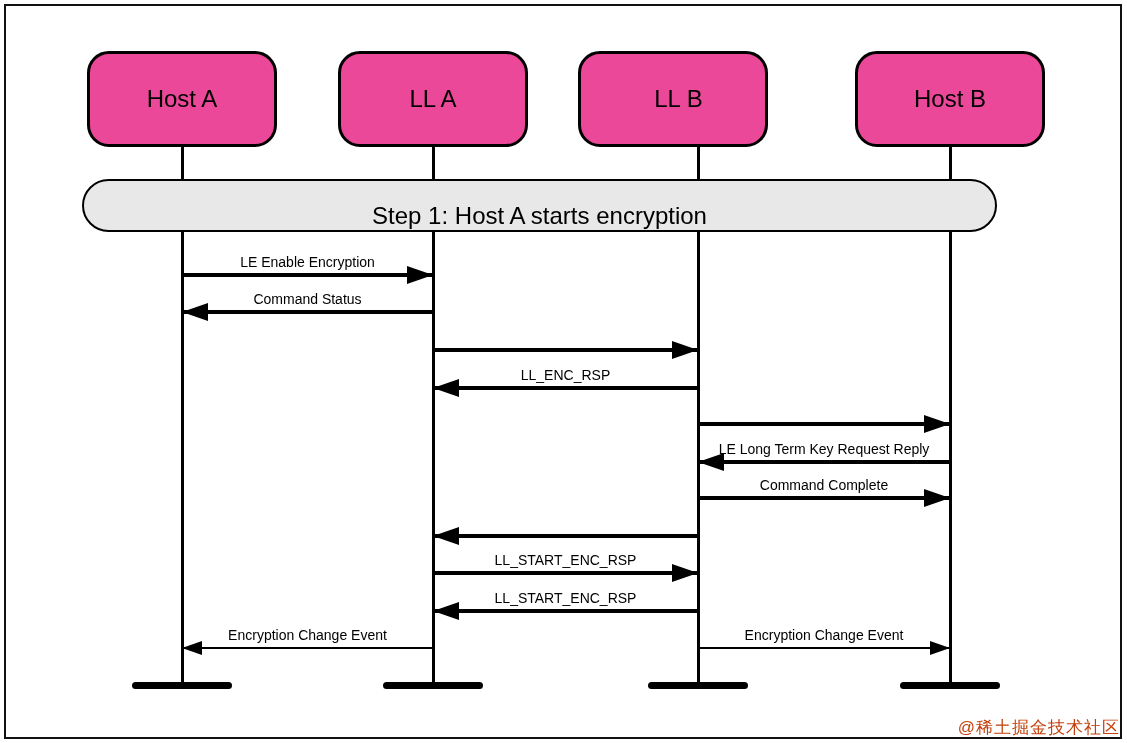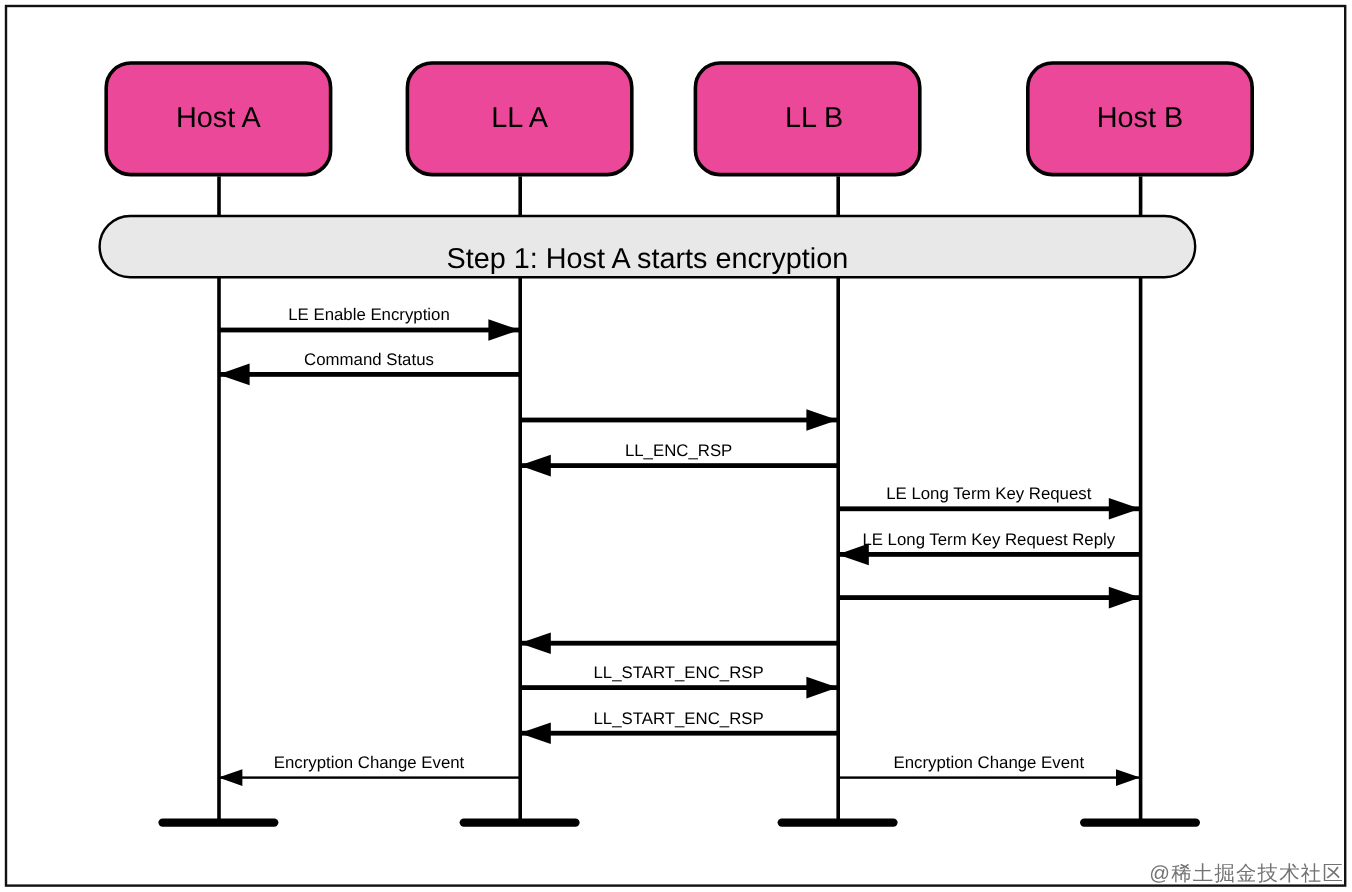--- a/index.html
+++ b/index.html
@@ -76,21 +76,21 @@
   .span-llB-hostB { left: 698px; width: 252px; }
 
   
   .row0  { top: 249px; text-decoration: underline; } .row1  { top: 286px; text-decoration: underline; } .row2  { top: 324px; }
   .row3  { top: 362px; } .row4  { top: 398px; } .row5  { top: 436px; }
   .row6  { top: 472px; } .row7  { top: 510px; } .row8  { top: 547px; }
   .row9  { top: 585px; } .row10 { top: 622px; padding-left: 39px; }
 
   .watermark {
     position: absolute; right: 7px; bottom: 4px; font-size: 17px;
-    color: #737373; z-index: 6; letter-spacing: 1px;
+    color: #c2410c; z-index: 6; letter-spacing: 1px;
   }
 </style>
 </head>
 <body>
 
 <div class="stage">
   <div class="frame"></div>
 
   <div class="lifeline hostA"></div>
   <div class="lifeline llA"></div>
@@ -132,30 +132,30 @@
   <div class="msg thick dir-right span-llA-llB row2">
     <div class="line"></div>
     <div class="head"></div>
   </div>
   <div class="msg thick dir-left span-llA-llB row3">
     <div class="lbl">LL_ENC_RSP</div>
     <div class="line"></div>
     <div class="head"></div>
   </div>
   <div class="msg thick dir-right span-llB-hostB row4">
-    <div class="lbl">LE Long Term Key Request</div>
     <div class="line"></div>
     <div class="head"></div>
   </div>
   <div class="msg thick dir-left span-llB-hostB row5">
     <div class="lbl">LE Long Term Key Request Reply</div>
     <div class="line"></div>
     <div class="head"></div>
   </div>
   <div class="msg thick dir-right span-llB-hostB row6">
+    <div class="lbl">Command Complete</div>
     <div class="line"></div>
     <div class="head"></div>
   </div>
   <div class="msg thick dir-left span-llA-llB row7">
     <div class="line"></div>
     <div class="head"></div>
   </div>
   <div class="msg thick dir-right span-llA-llB row8">
     <div class="lbl">LL_START_ENC_RSP</div>
     <div class="line"></div>

